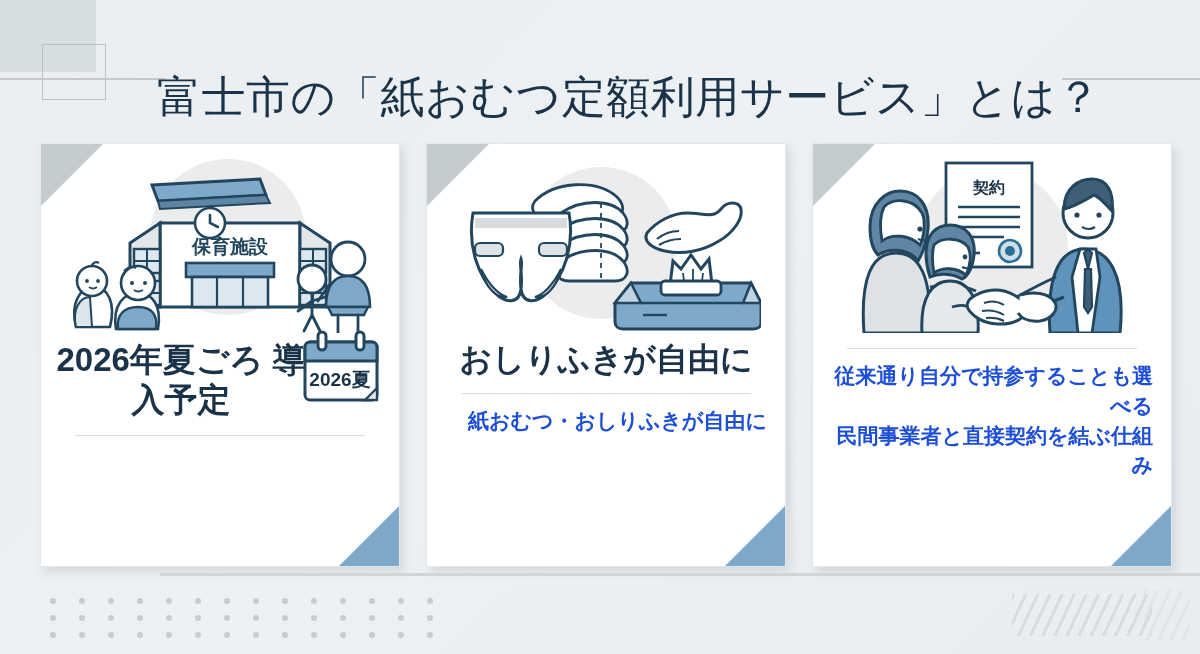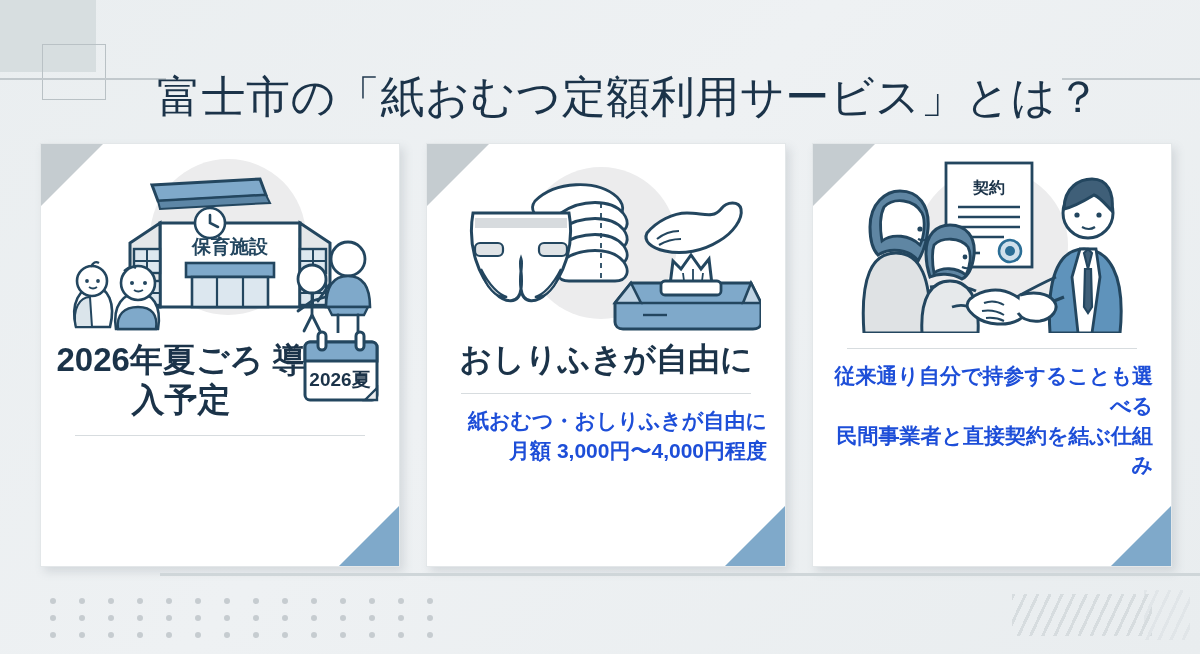--- a/index.html
+++ b/index.html
@@ -247,21 +247,20 @@
 
       <div class="headwrap">
         <div class="headline">
           <span class="ln">おしりふきが自由に</span>
         </div>
       </div>
 
       <div class="divider"></div>
       <div class="subtext">
         <span class="ln">紙おむつ・おしりふきが自由に</span>
-        <span class="ln">月額 3,000円〜4,000円程度</span>
       </div>
     </div>
 
     <div class="card card3">
       <div class="fold-tl"></div>
       <div class="fold-br"></div>
 
       <div class="illus">
         <svg width="316" height="176" viewBox="0 0 316 176">
           <circle cx="158" cy="88" r="76" fill="#ececed"></circle>

